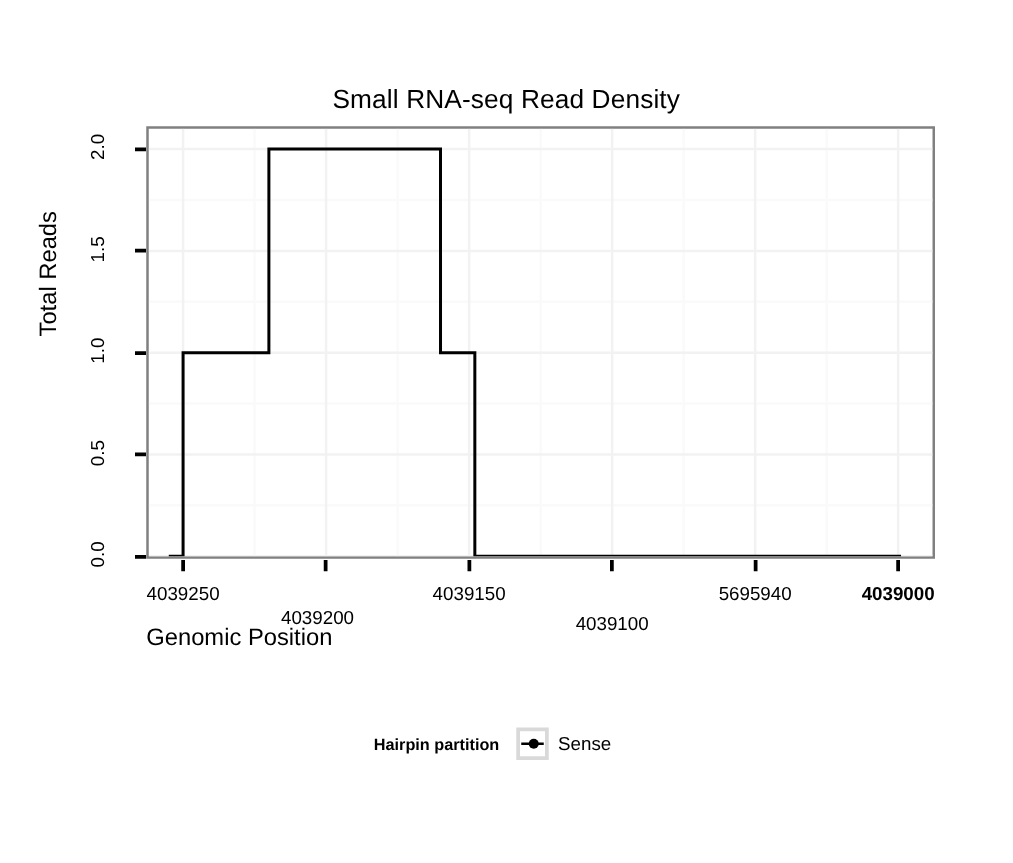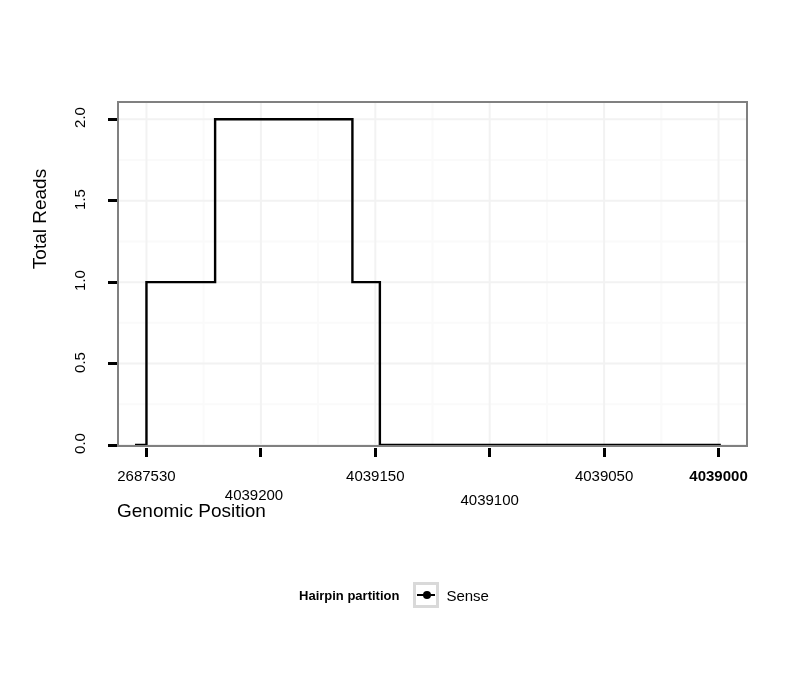--- a/index.html
+++ b/index.html
@@ -147,20 +147,21 @@
     font-size: 15px;
     color: #000000;
     margin-right: 16px;
   }
 </style>
 </head>
 <body>
 
 <div id="chart-root">
 
+  <div class="chart-title">Small RNA-seq Read Density</div>
 
   <div class="y-axis-title">Total Reads</div>
 
   <div id="y-ticks">
       <div class="y-tick-mark" style="top: 443.5px;"></div>
       <div class="y-tick-label" style="top: 435px; left: 56px;">0.0</div>
       <div class="y-tick-mark" style="top: 362.071px;"></div>
       <div class="y-tick-label" style="top: 353.571px; left: 56px;">0.5</div>
       <div class="y-tick-mark" style="top: 280.643px;"></div>
       <div class="y-tick-label" style="top: 272.143px; left: 56px;">1.0</div>
@@ -201,29 +202,29 @@
         </g>
       <g id="series-layer">
           <path d="M16.02,342.00 L27.46,342.00 L27.46,342.00 L41.19,342.00 L41.19,342.00 L54.92,342.00 L54.92,342.00 L68.65,342.00 L68.65,342.00 L82.38,342.00 L82.38,342.00 L96.11,342.00 L96.11,342.00 L109.84,342.00 L109.84,342.00 L123.57,342.00 L123.57,342.00 L137.30,342.00 L137.30,342.00 L151.03,342.00 L151.03,342.00 L164.76,342.00 L164.76,342.00 L178.49,342.00 L178.49,342.00 L192.22,342.00 L192.22,342.00 L205.95,342.00 L205.95,342.00 L219.68,342.00 L219.68,342.00 L233.41,342.00 L233.41,342.00 L247.14,342.00 L247.14,342.00 L260.87,342.00 L260.87,342.00" fill="none" stroke="#0000ff" stroke-width="2.5" stroke-linejoin="miter" stroke-linecap="butt" transform="translate(0,2)"></path>
           <path d="M16.02,342.00 L27.46,342.00 L27.46,179.14 L41.19,179.14 L41.19,179.14 L54.92,179.14 L54.92,179.14 L68.65,179.14 L68.65,179.14 L82.38,179.14 L82.38,179.14 L96.11,179.14 L96.11,16.29 L109.84,16.29 L109.84,16.29 L123.57,16.29 L123.57,16.29 L137.30,16.29 L137.30,16.29 L151.03,16.29 L151.03,16.29 L164.76,16.29 L164.76,16.29 L178.49,16.29 L178.49,16.29 L192.22,16.29 L192.22,16.29 L205.95,16.29 L205.95,16.29 L219.68,16.29 L219.68,16.29 L233.41,16.29 L233.41,179.14 L247.14,179.14 L247.14,179.14 L260.87,179.14 L260.87,342.00 L274.60,342.00 L274.60,342.00 L288.33,342.00 L288.33,342.00 L302.06,342.00 L302.06,342.00 L315.79,342.00 L315.79,342.00 L329.52,342.00 L329.52,342.00 L343.25,342.00 L343.25,342.00 L356.98,342.00 L356.98,342.00 L370.71,342.00 L370.71,342.00 L384.44,342.00 L384.44,342.00 L398.17,342.00 L398.17,342.00 L411.90,342.00 L411.90,342.00 L425.63,342.00 L425.63,342.00 L439.36,342.00 L439.36,342.00 L453.09,342.00 L453.09,342.00 L466.82,342.00 L466.82,342.00 L480.55,342.00 L480.55,342.00 L494.28,342.00 L494.28,342.00 L508.01,342.00 L508.01,342.00 L521.74,342.00 L521.74,342.00 L535.47,342.00 L535.47,342.00 L549.20,342.00 L549.20,342.00 L562.93,342.00 L562.93,342.00 L576.66,342.00 L576.66,342.00 L590.39,342.00 L590.39,342.00 L601.83,342.00 L601.83,342.00" fill="none" stroke="#000000" stroke-width="2.4" stroke-linejoin="miter" stroke-linecap="butt"></path>
         </g>
     </svg>
   </div>
 
   <div id="x-ticks">
       <div class="x-tick-mark" style="left: 144.96px;"></div>
-      <div class="x-tick-label" style="left: 91.4599px;">2687530</div>
+      <div class="x-tick-label" style="left: 91.4599px;">4039250</div>
       <div class="x-tick-mark" style="left: 259.376px;"></div>
       <div class="x-tick-label" style="left: 199px; margin-top: 19px;">4039200</div>
       <div class="x-tick-mark" style="left: 373.792px;"></div>
       <div class="x-tick-label" style="left: 320.292px;">4039150</div>
       <div class="x-tick-mark" style="left: 488.208px;"></div>
       <div class="x-tick-label" style="left: 434.708px; margin-top: 24px;">4039100</div>
       <div class="x-tick-mark" style="left: 602.624px;"></div>
-      <div class="x-tick-label" style="left: 549.124px;">4039050</div>
+      <div class="x-tick-label" style="left: 549.124px;">5695940</div>
       <div class="x-tick-mark" style="left: 717.04px;"></div>
       <div class="x-tick-label" style="left: 663.54px; font-weight: bold;">4039000</div>
     </div>
 
   <div class="x-axis-title">Genomic Position</div>
 
   <div class="legend">
     <span class="legend-title">Hairpin partition</span>
     <span id="legend-items" style="display:flex;align-items:center;">
         <span class="legend-item">

